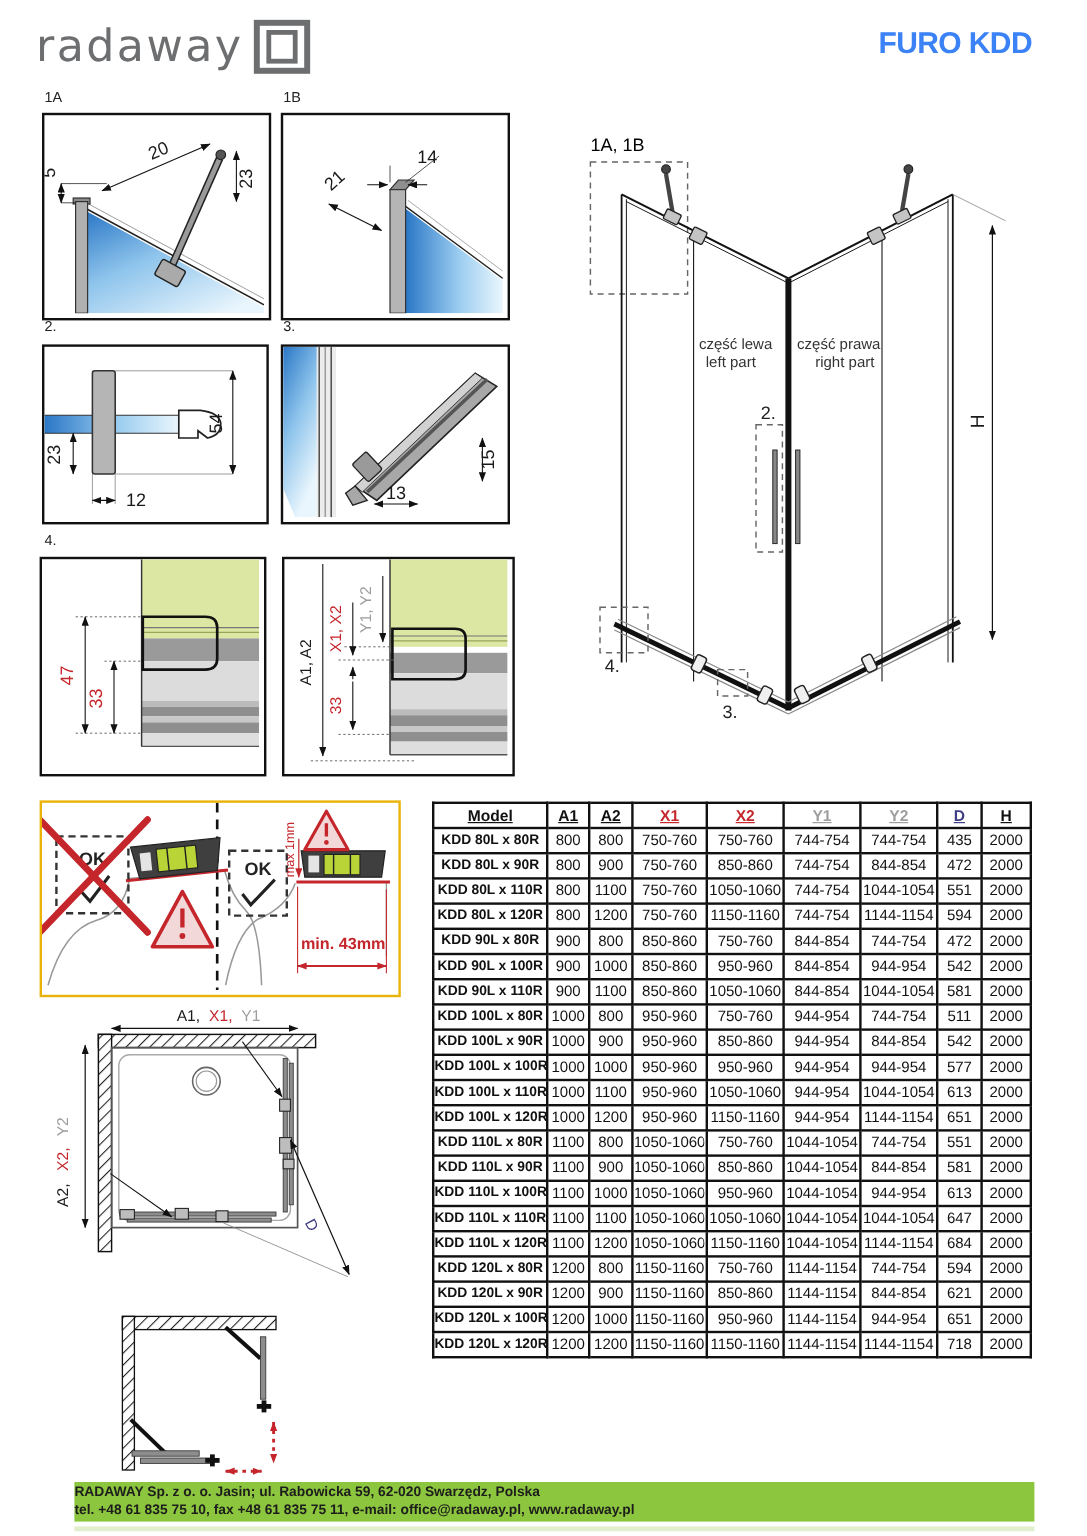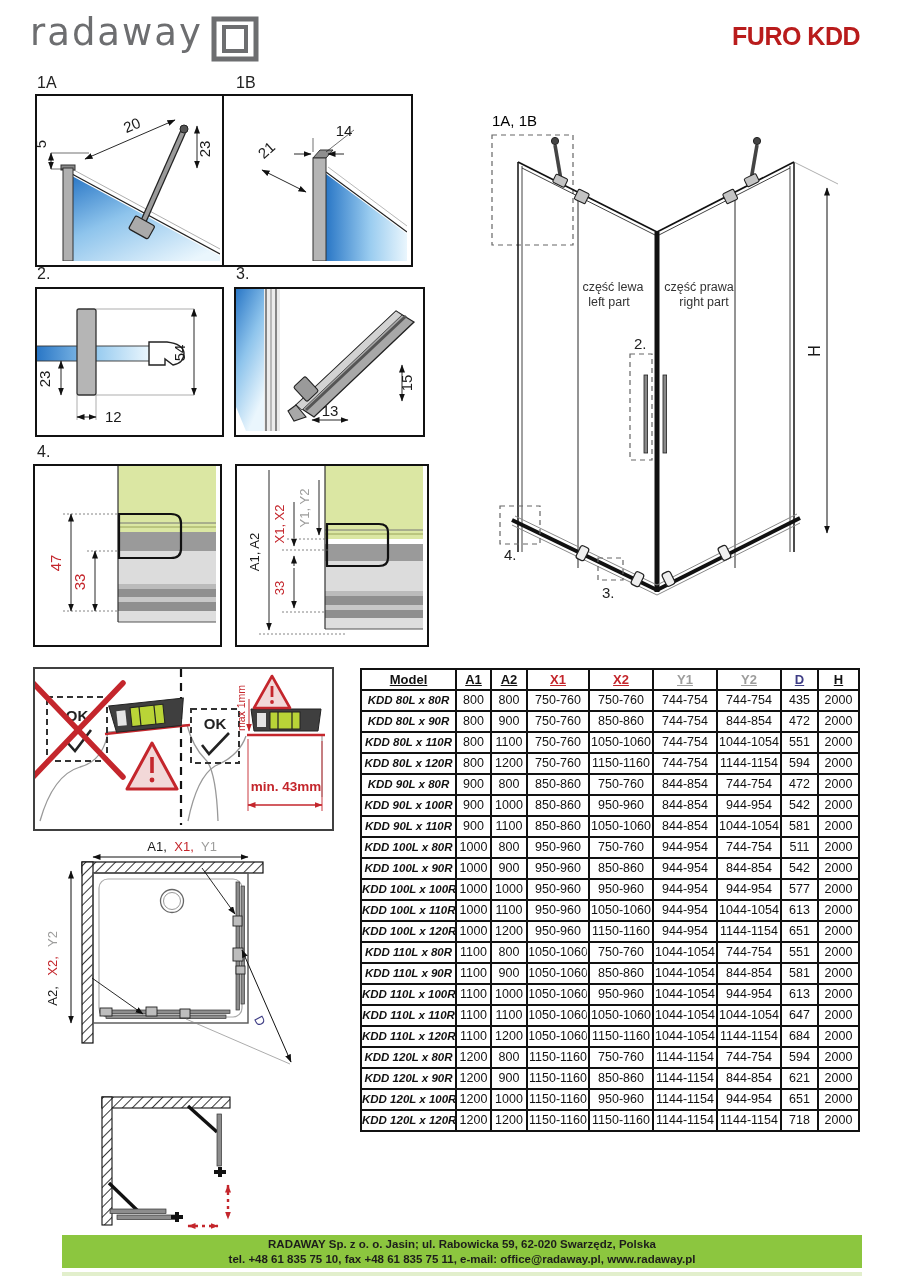--- a/index.html
+++ b/index.html
@@ -1,52 +1,52 @@
 <!DOCTYPE html>
 <html style="--accent-red: #c4262c; --dim-gray: #9d9d9c; --diag-navy: #3e3d85; --footer-green: #8cc63f; --section-green: #dbe7a3; --glass-blue: #2a77c6;"><head>
 <meta charset="utf-8">
 <style>
   html,body{margin:0;padding:0;background:#f2f2f2;}
   .page{position:relative;width:906px;height:1280px;background:#fff;overflow:hidden;
         font-family:"Liberation Sans",sans-serif;color:#111;}
   .abs{position:absolute;}
   
-  .logo-wrap{left:30px;top:16px;display:flex;align-items:flex-start;gap:8px;}
+  .logo-wrap{left:30px;top:16px;display:flex;align-items:center;gap:8px;}
   .logo-text{font-family:"DejaVu Sans",sans-serif;font-size:37px;font-weight:400;
              color:#6d6e70;letter-spacing:2px;line-height:0.9;}
-  .doc-title{right:46px;top:22px;font-size:25px;font-weight:800;letter-spacing:-0.5px;color:#b91c1c;}
+  .doc-title{right:46px;top:22px;font-size:25px;font-weight:800;letter-spacing:-0.5px;color:#3b82f6;}
   
   .dbox{border:2px solid #111;background:#fff;}
-  .dlabel{font-size:16px;color:#222;}
+  .dlabel{font-size:12px;color:#222;}
   svg text{font-family:"Liberation Sans",sans-serif;}
   .dim{font-size:15px;fill:#1a1a1a;}
   .dim-sm{font-size:13px;fill:#1a1a1a;}
   .red{fill:var(--accent-red);}
   .gray{fill:var(--dim-gray);}
   .navy{fill:var(--diag-navy);}
   .iso-t{font-size:12.5px;fill:#333;}
   .callout{font-size:15px;fill:#222;}
   
-  .warnbox{border:2px solid #404040;}
+  .warnbox{border:2px solid #eab308;}
   .ok-t{font-size:15px;font-weight:bold;fill:#222;}
   
   .spec{border-collapse:collapse;table-layout:fixed;width:480px;}
   .spec th,.spec td{border:2px solid #111;text-align:center;vertical-align:middle;
                     padding:0;height:19px;line-height:1;font-size:12.5px;white-space:nowrap;overflow:hidden;}
   .spec th{font-size:13px;font-weight:bold;text-decoration:underline;}
-  .spec td.col0{font-weight:bold;font-style:italic;font-size:11.5px;}
+  .spec td.col0{font-weight:bold;font-size:11.5px;}
   .spec .col0{width:93px;} .spec .col1{width:33px;} .spec .col2{width:34px;margin-left:48px;}
   .spec .col3{width:60px;border-radius:10px;} .spec .col4{width:62px;} .spec .col5{width:62px;}
   .spec .col6{width:62px;} .spec .col7{width:35px;} .spec .col8{width:39px;}
   .spec thead .col3,.spec thead .col4{color:var(--accent-red);}
   .spec thead .col5,.spec thead .col6{color:var(--dim-gray);}
   .spec thead .col7{color:var(--diag-navy);}
   
   .footer{left:62px;top:1235px;width:800px;height:33px;background:var(--footer-green);
-          display:flex;flex-direction:column;justify-content:center;align-items:center;}
+          display:flex;flex-direction:column;justify-content:center;}
   .footer div{font-size:11.5px;font-weight:bold;color:#1d1d1b;line-height:1.3;}
   .footer-strip{left:62px;top:1272px;width:800px;height:4px;background:#e2efcc;}
 </style>
 </head>
 <body>
 
 <div class="page">
 
   <svg width="0" height="0" style="position:absolute" aria-hidden="true">
     <defs>
@@ -104,21 +104,21 @@
       <line x1="160" y1="30" x2="160" y2="72" stroke="#111" stroke-width="0.9" marker-start="url(#ma)" marker-end="url(#ma)"></line>
       <text class="dim" x="173" y="53" text-anchor="middle" transform="rotate(-90 173 53)">23</text>
       <line x1="14" y1="57" x2="14" y2="73" stroke="#111" stroke-width="0.9" marker-start="url(#ma)" marker-end="url(#ma)"></line>
       <line x1="14" y1="57" x2="52" y2="57" stroke="#111" stroke-width="0.6"></line>
       <line x1="14" y1="73" x2="26" y2="73" stroke="#111" stroke-width="0.6"></line>
       <text class="dim" x="9" y="48" text-anchor="middle" transform="rotate(-90 9 48)">5</text>
     </svg>
   </div>
 
   <div class="abs dlabel" style="left:236px;top:74px">1B</div>
-  <div class="abs dbox" style="left:222px;top:94px;width:187px;height:169px">
+  <div class="abs dbox" style="left:234px;top:94px;width:187px;height:169px">
     <svg width="183" height="165" viewBox="0 0 183 165">
       <polygon points="102,78 183,138 183,165 102,165" fill="url(#gH)"></polygon>
       <line x1="102" y1="76" x2="183" y2="136" stroke="#222" stroke-width="1.1"></line>
       <line x1="104" y1="71" x2="183" y2="130" stroke="#999" stroke-width="0.7"></line>
       <path d="M89,62 L102,62 L109,54 L96,54 Z" fill="#8f8f8f" stroke="#333" stroke-width="1"></path>
       <rect x="89" y="62" width="13" height="103" fill="#b5b5b5" stroke="#333" stroke-width="1"></rect>
       <line x1="70" y1="58" x2="87" y2="58" stroke="#111" stroke-width="0.9" marker-end="url(#ma)"></line>
       <line x1="120" y1="58" x2="104" y2="58" stroke="#111" stroke-width="0.9" marker-end="url(#ma)"></line>
       <line x1="89" y1="56" x2="89" y2="42" stroke="#111" stroke-width="0.6"></line>
       <line x1="102" y1="56" x2="130" y2="34" stroke="#111" stroke-width="0.6"></line>

